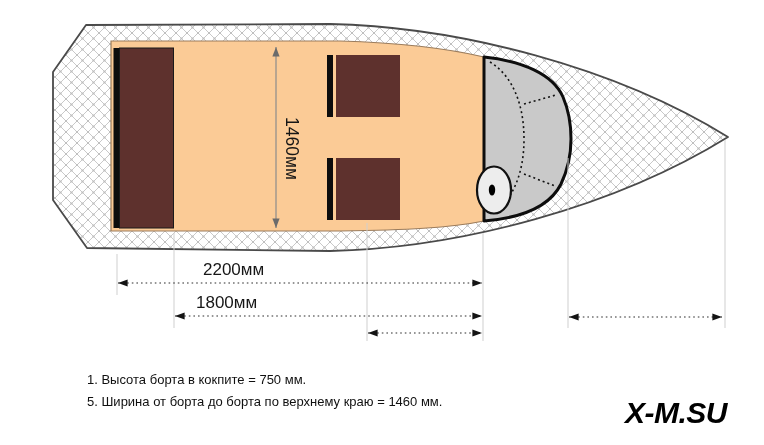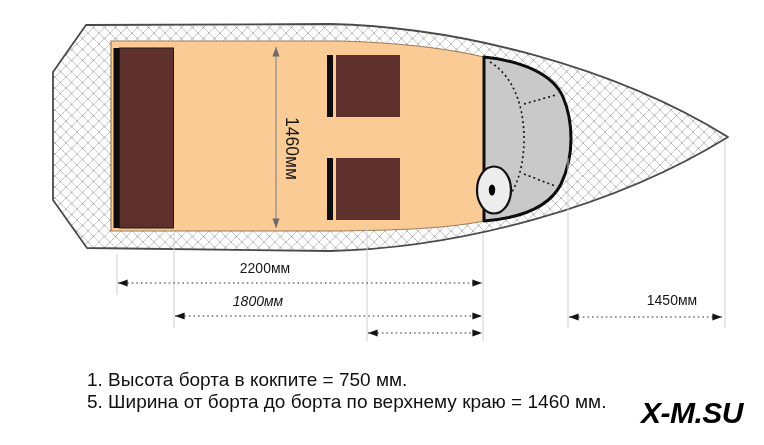--- a/index.html
+++ b/index.html
@@ -2,35 +2,35 @@
 <html><head>
 <meta charset="utf-8">
 <style>
   html,body{margin:0;padding:0;background:#fff;}
   .canvas{
     position:relative;width:764px;height:445px;background:#ffffff;overflow:hidden;
     font-family:"Liberation Sans", sans-serif;color:#111;
   }
   .canvas svg{position:absolute;left:0;top:0;}
   .lbl{
-    position:absolute;font-size:14px;color:#161616;text-align:center;
+    position:absolute;font-size:17px;color:#161616;text-align:left;
     line-height:1.05;white-space:nowrap;
   }
   .vlabel{
     position:absolute;font-size:17.5px;color:#161616;
     writing-mode:vertical-rl;text-orientation:mixed;line-height:1;
     height:96px;text-align:center;white-space:nowrap;
   }
   .notes{
     position:absolute;left:87px;top:369px;width:620px;
-    font-size:19px;line-height:22.3px;color:#101010;
+    font-size:13px;line-height:22.3px;color:#101010;
   }
   .notes div{white-space:nowrap;}
   .watermark{
-    position:absolute;left:625px;top:396px;width:134px;text-align:center;
+    position:absolute;left:625px;top:396px;width:134px;text-align:left;
     font-size:30px;font-weight:bold;font-style:italic;color:#000;
     letter-spacing:-0.5px;z-index:5;
   }
 </style>
 </head>
 <body>
 
 <div class="canvas">
 
   <svg width="764" height="445" viewBox="0 0 764 445">
@@ -90,22 +90,21 @@
       <line x1="725" y1="140" x2="725" y2="328"></line>
     </g>
 
     <line x1="118" y1="283" x2="482" y2="283" stroke="#2e2e2e" stroke-width="1.2" stroke-dasharray="1.6 3" marker-start="url(#arrDark)" marker-end="url(#arrDark)"></line>
     <line x1="175" y1="316" x2="482" y2="316" stroke="#2e2e2e" stroke-width="1.2" stroke-dasharray="1.6 3" marker-start="url(#arrDark)" marker-end="url(#arrDark)"></line>
     <line x1="368" y1="333" x2="482" y2="333" stroke="#2e2e2e" stroke-width="1.2" stroke-dasharray="1.6 3" marker-start="url(#arrDark)" marker-end="url(#arrDark)"></line>
     <line x1="569" y1="317" x2="722" y2="317" stroke="#2e2e2e" stroke-width="1.2" stroke-dasharray="1.6 3" marker-start="url(#arrDark)" marker-end="url(#arrDark)"></line>
   </svg>
 
   <div class="lbl" style="left:203px;top:261px;width:124px;">2200мм</div>
-  <div class="lbl" style="left:196px;top:294px;width:124px;font-style:italic;">1800мм</div>
-  <div class="lbl" style="left:616px;top:293px;width:112px;">1450мм</div>
+  <div class="lbl" style="left:196px;top:294px;width:124px;">1800мм</div>
   <div class="vlabel" style="left:282px;top:100px;">1460мм</div>
 
   <div class="notes">
     <div>1. Высота борта в кокпите = 750 мм.</div>
     <div>5. Ширина от борта до борта по верхнему краю = 1460 мм.</div>
   </div>
 
   <div class="watermark">X-M.SU</div>
 </div>
 

